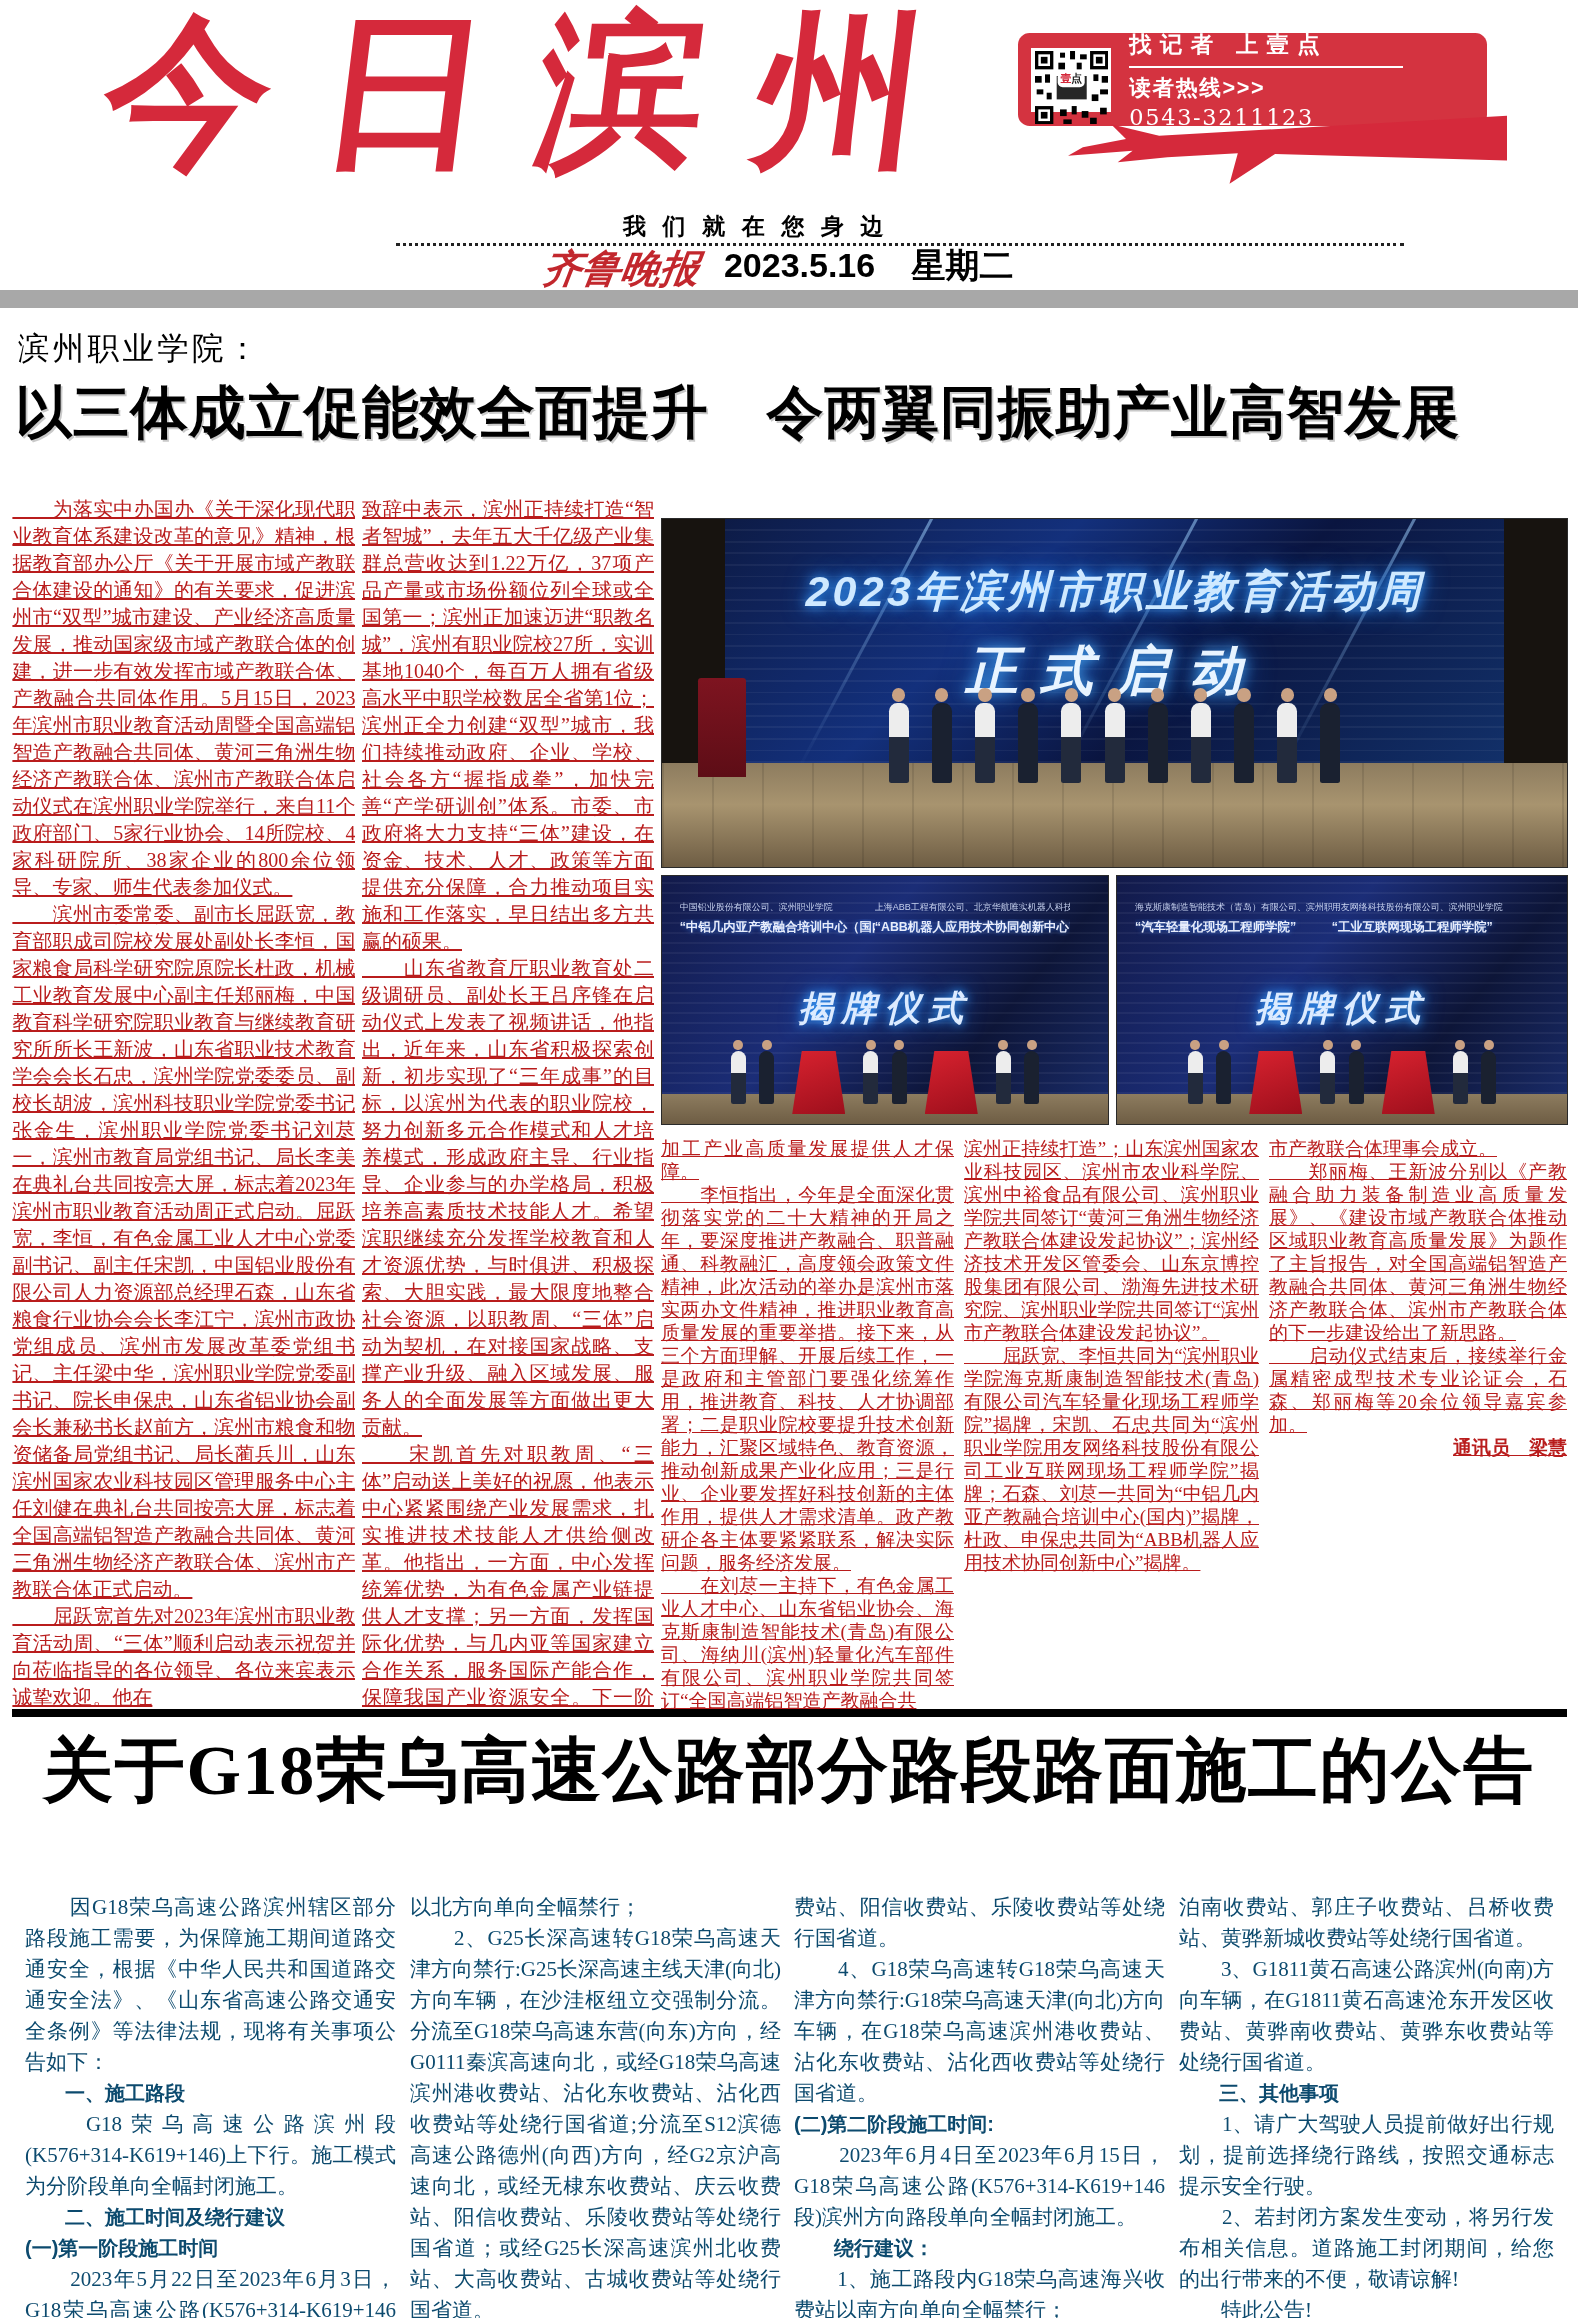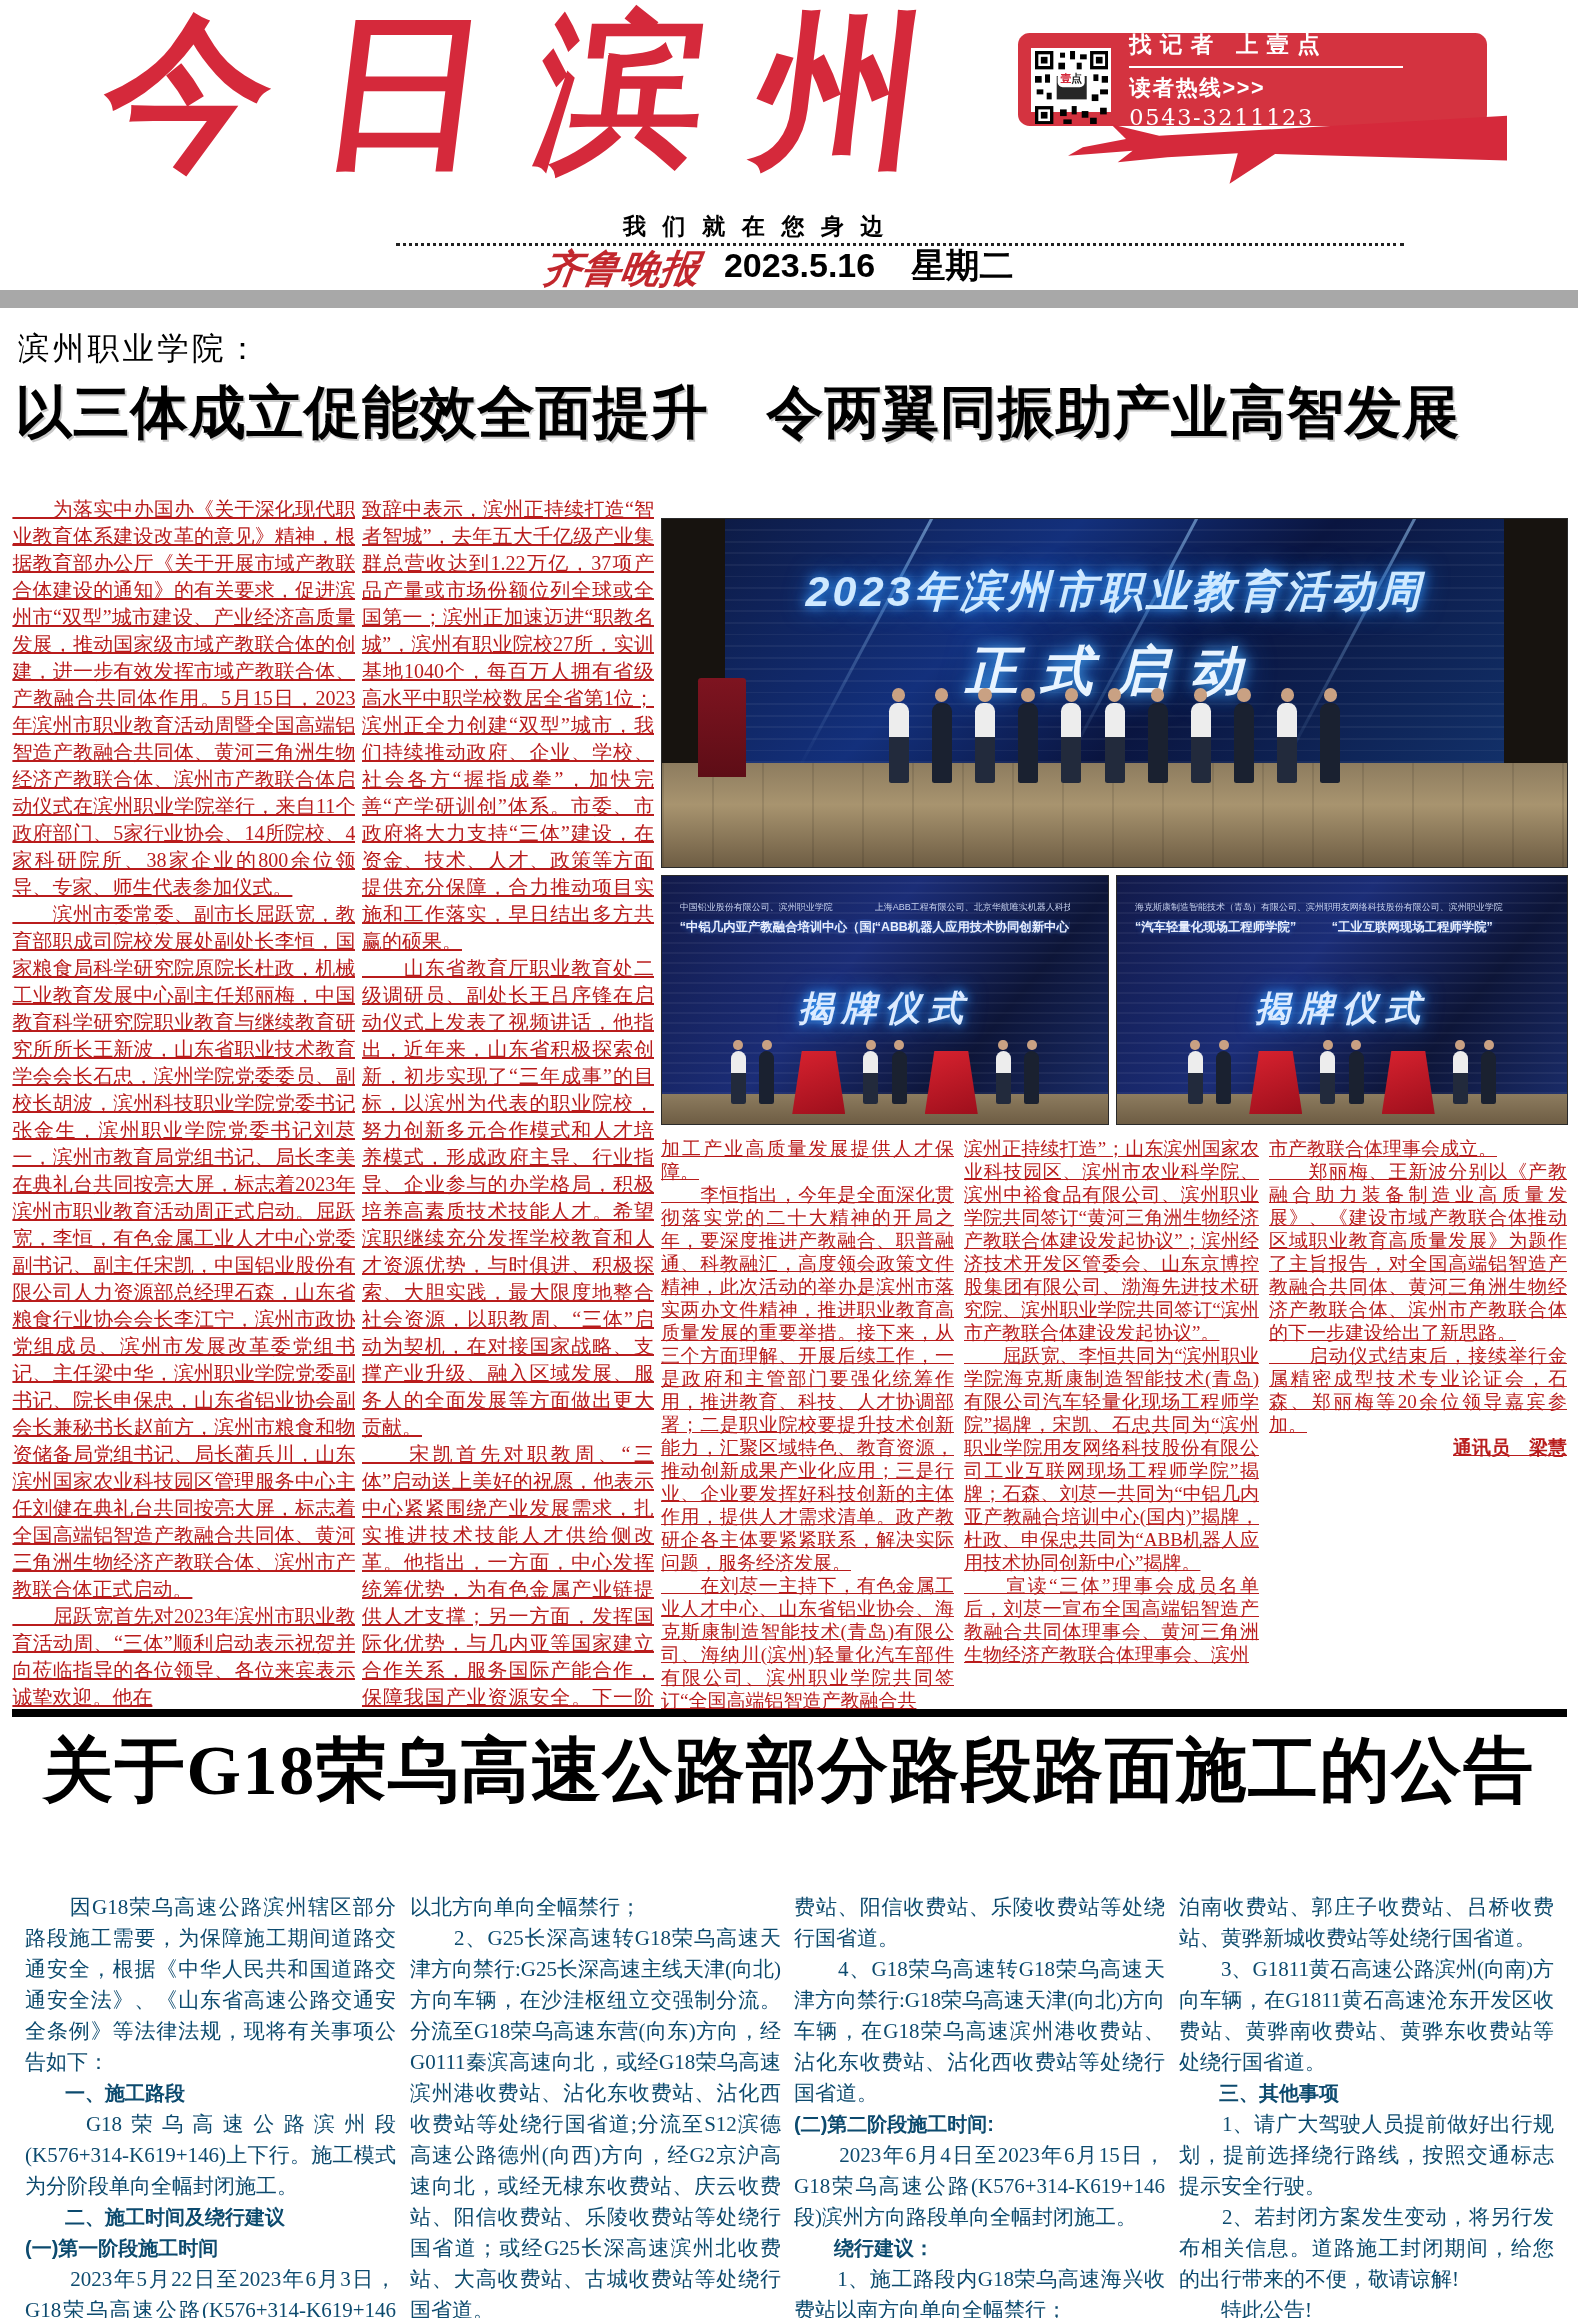--- a/index.html
+++ b/index.html
@@ -193,21 +193,20 @@
       <p>　　宋凯首先对职教周、“三体”启动送上美好的祝愿，他表示中心紧紧围绕产业发展需求，扎实推进技术技能人才供给侧改革。他指出，一方面，中心发挥统筹优势，为有色金属产业链提供人才支撑；另一方面，发挥国际化优势，与几内亚等国家建立合作关系，服务国际产能合作，保障我国产业资源安全。下一阶段，中心将围绕智能制造、新能源材料等领域，组织行业头部企业、职业院校共建产教融合共同体。此次我中心作为牵头企业合作共建高端铝产教融合共同体，意义重大、使命光荣。我们将汇聚行业各类资源，全面支持共同体建设，健全产教融合机制，大力发展科教融汇，为铝</p>
     </div>
   <div id="col3" class="acol acol-under">
       <p>加工产业高质量发展提供人才保障。</p>
       <p>　　李恒指出，今年是全面深化贯彻落实党的二十大精神的开局之年，要深度推进产教融合、职普融通、科教融汇，高度领会政策文件精神，此次活动的举办是滨州市落实两办文件精神，推进职业教育高质量发展的重要举措。接下来，从三个方面理解、开展后续工作，一是政府和主管部门要强化统筹作用，推进教育、科技、人才协调部署；二是职业院校要提升技术创新能力，汇聚区域特色、教育资源，推动创新成果产业化应用；三是行业、企业要发挥好科技创新的主体作用，提供人才需求清单。政产教研企各主体要紧紧联系，解决实际问题，服务经济发展。</p>
       <p>　　在刘荩一主持下，有色金属工业人才中心、山东省铝业协会、海克斯康制造智能技术(青岛)有限公司、海纳川(滨州)轻量化汽车部件有限公司、滨州职业学院共同签订“全国高端铝智造产教融合共</p>
     </div>
   <div id="col4" class="acol acol-under">
       <p>滨州正持续打造”；山东滨州国家农业科技园区、滨州市农业科学院、滨州中裕食品有限公司、滨州职业学院共同签订“黄河三角洲生物经济产教联合体建设发起协议”；滨州经济技术开发区管委会、山东京博控股集团有限公司、渤海先进技术研究院、滨州职业学院共同签订“滨州市产教联合体建设发起协议”。</p>
       <p>　　屈跃宽、李恒共同为“滨州职业学院海克斯康制造智能技术(青岛)有限公司汽车轻量化现场工程师学院”揭牌，宋凯、石忠共同为“滨州职业学院用友网络科技股份有限公司工业互联网现场工程师学院”揭牌；石森、刘荩一共同为“中铝几内亚产教融合培训中心(国内)”揭牌，杜政、申保忠共同为“ABB机器人应用技术协同创新中心”揭牌。</p>
-      <p>　　宣读“三体”理事会成员名单后，刘荩一宣布全国高端铝智造产教融合共同体理事会、黄河三角洲生物经济产教联合体理事会、滨州</p>
     </div>
   <div id="col5" class="acol acol-under">
       <p>市产教联合体理事会成立。</p>
       <p>　　郑丽梅、王新波分别以《产教融合助力装备制造业高质量发展》、《建设市域产教联合体推动区域职业教育高质量发展》为题作了主旨报告，对全国高端铝智造产教融合共同体、黄河三角洲生物经济产教联合体、滨州市产教联合体的下一步建设给出了新思路。</p>
       <p>　　启动仪式结束后，接续举行金属精密成型技术专业论证会，石森、郑丽梅等20余位领导嘉宾参加。</p>
       <p class="b" style="text-align: right;">通讯员　梁慧</p>
     </div>
 
   <div id="photo-main" class="photo">
     <div class="stage-screen">

